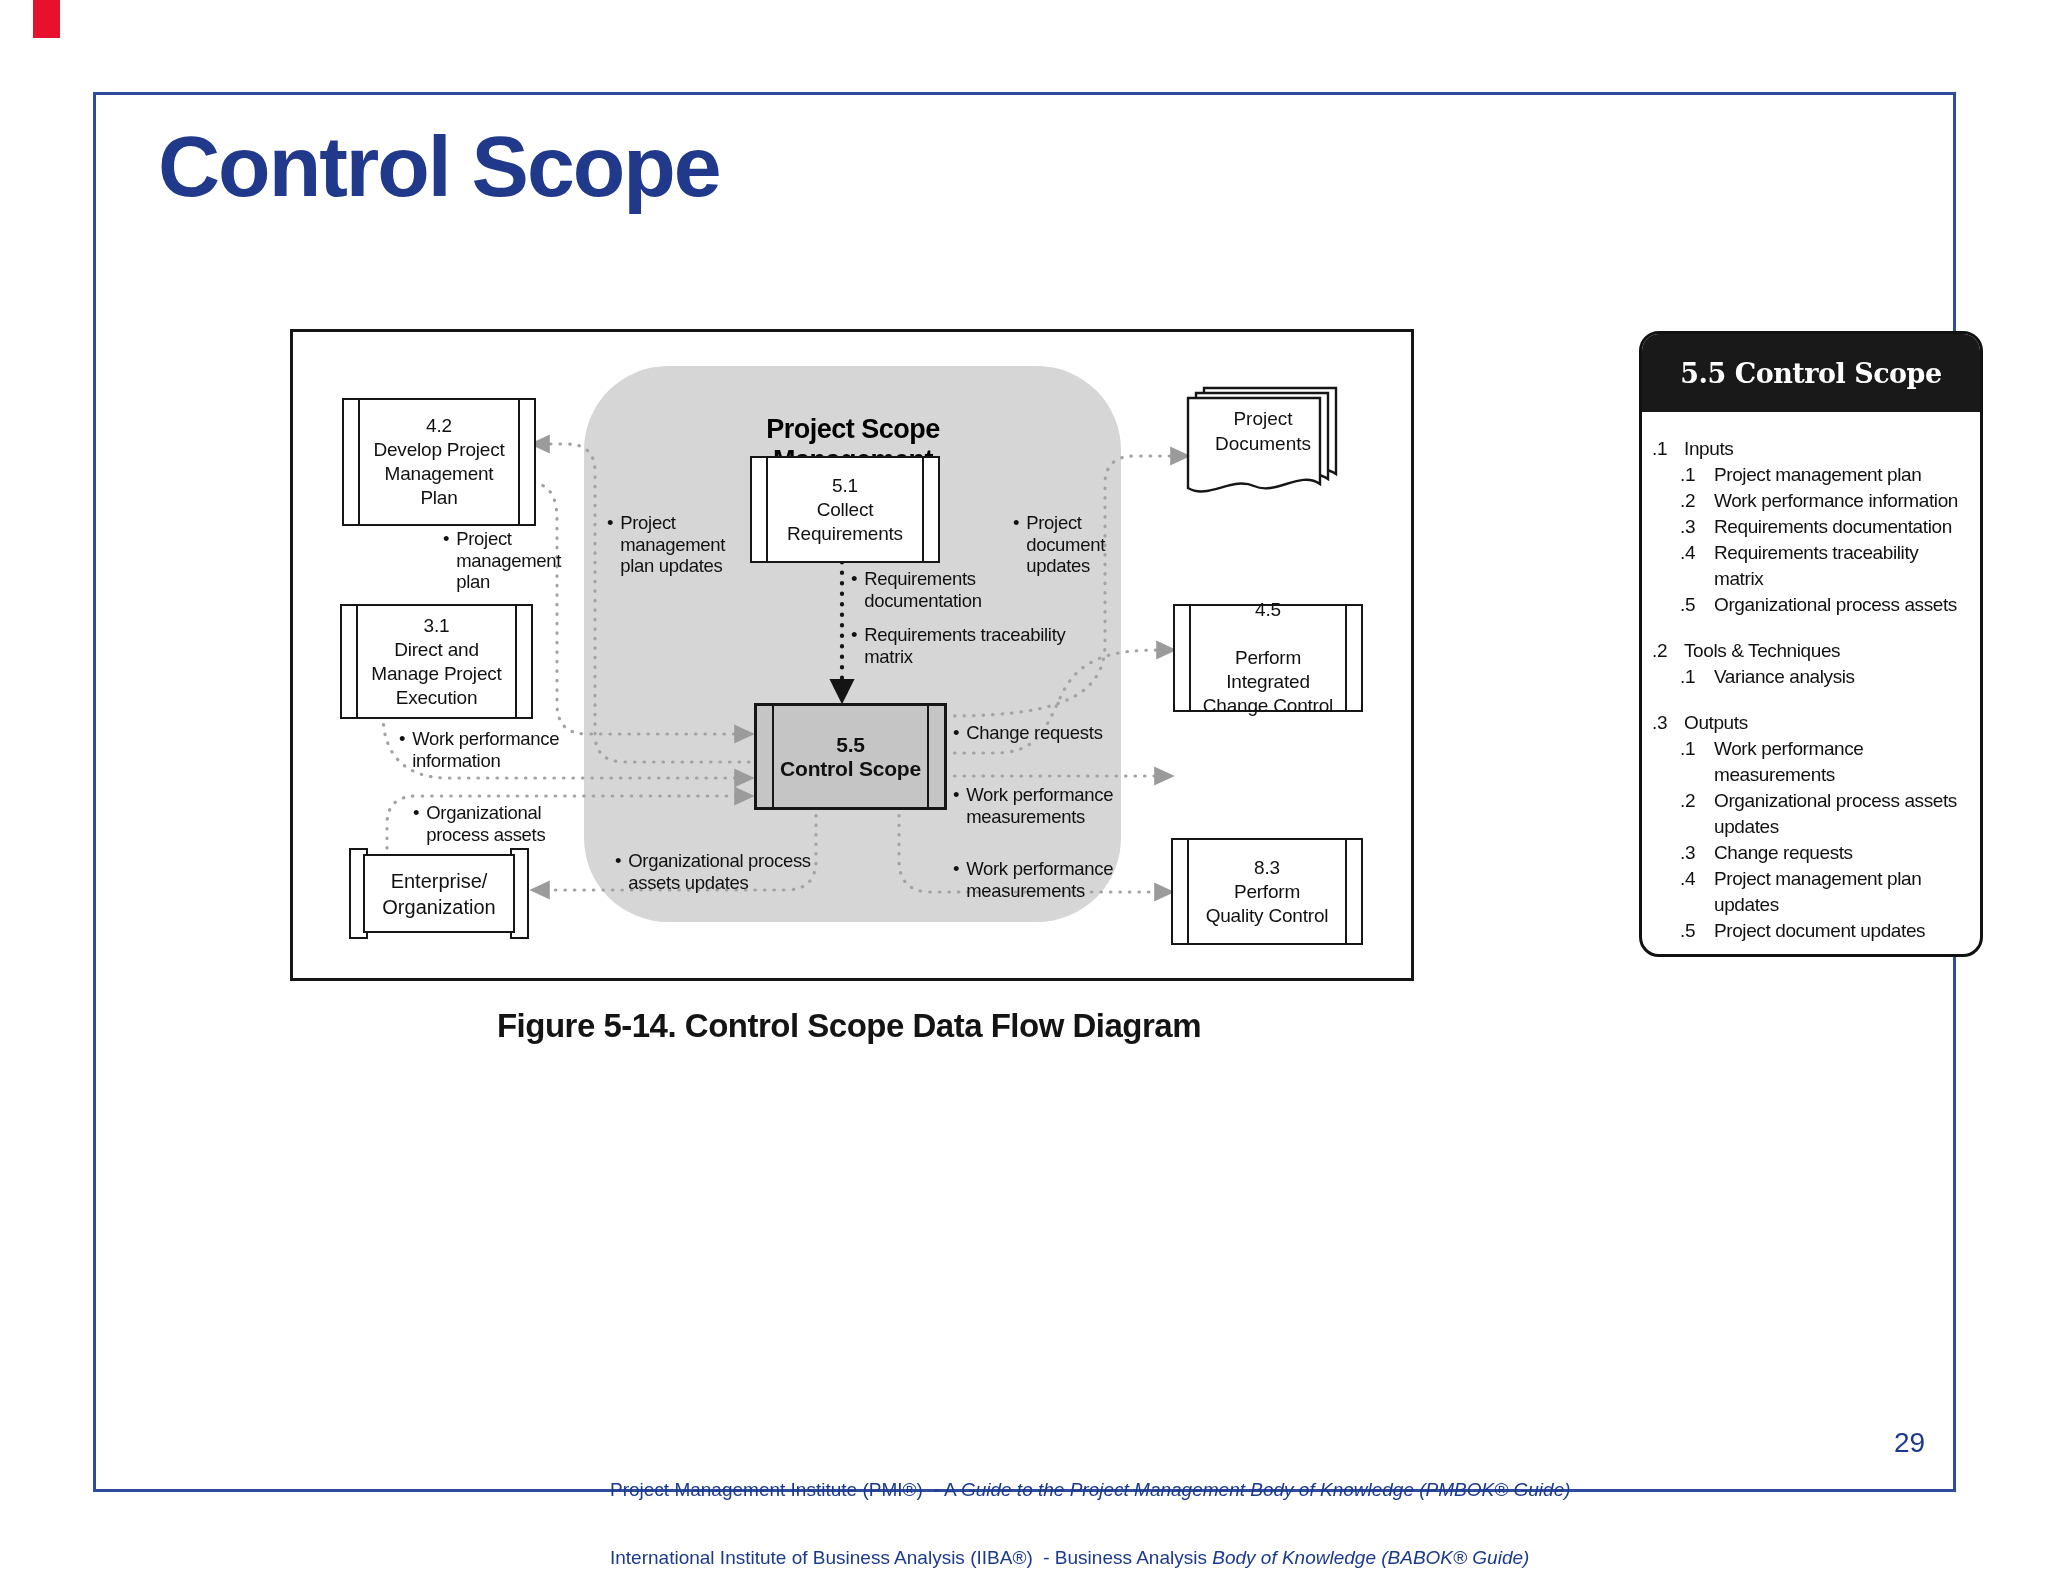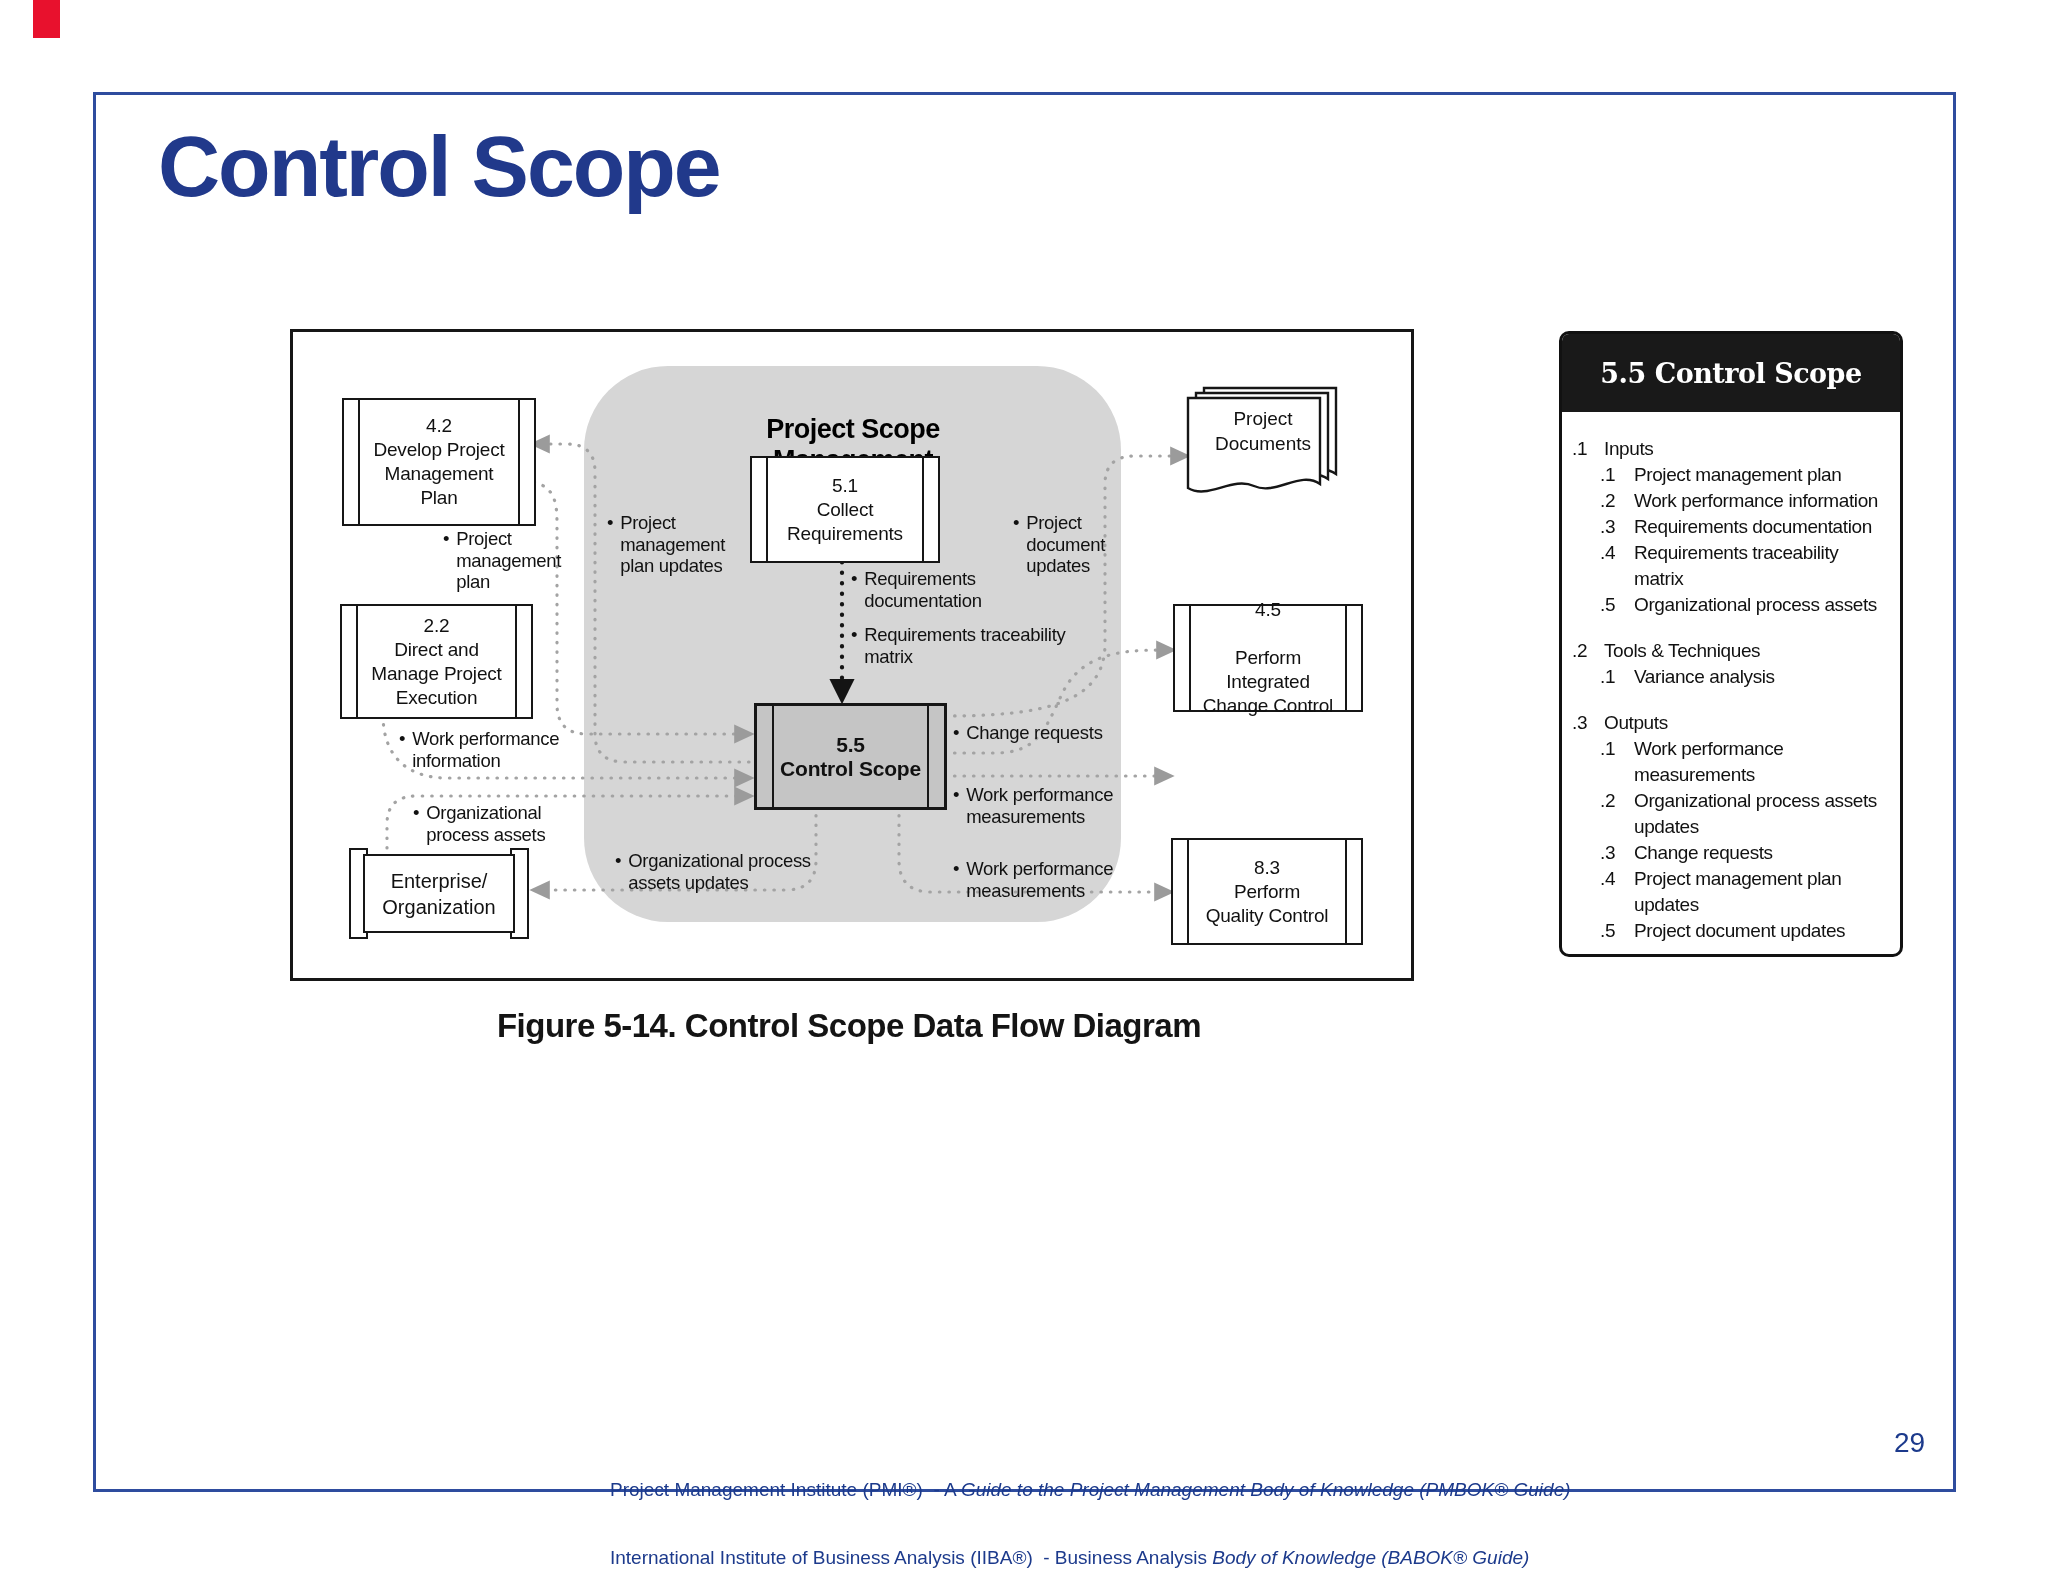--- a/index.html
+++ b/index.html
@@ -46,22 +46,22 @@
 
   .fl{position:absolute;display:flex;gap:7px;font-size:18.5px;line-height:21.5px;
       letter-spacing:-0.3px;color:#111;}
   .fl .tx{white-space:pre-line;}
   .fl .blt{flex:none;}
 
   .caption{position:absolute;left:194px;top:912px;width:1118px;text-align:center;
            font-size:33px;font-weight:bold;letter-spacing:-0.5px;color:#141414;}
 
   
-  .panel{position:absolute;left:1463px;top:236px;width:338px;height:620px;
-         border:3px solid #111;border-radius:10px;background:#fff;overflow:hidden;}
+  .panel{position:absolute;left:1543px;top:236px;width:338px;height:620px;
+         border:3px solid #111;border-radius:20px;background:#fff;overflow:hidden;}
   .phead{background:#191919;color:#fff;height:78px;display:flex;align-items:center;
          justify-content:center;font-family:"DejaVu Serif",serif;font-weight:bold;
          font-size:27px;letter-spacing:-0.5px;}
   .pbody{padding:24px 8px 12px 10px;font-size:19px;line-height:26px;letter-spacing:-0.4px;}
   .sec{display:flex;margin-top:20px;}
   .sec.first{margin-top:0;}
   .snum{flex:0 0 32px;}
   .item{display:flex;margin-left:28px;}
   .inum{flex:0 0 34px;}
   .itx{white-space:pre-line;}
@@ -115,21 +115,21 @@
     <div class="psm-title">Project Scope Management</div>
 
     <div class="pbox" style="left:49px;top:66px;width:190px;height:124px;">
       <span class="num">4.2</span>
       <span class="nm">Develop Project
 Management
 Plan</span>
     </div>
 
     <div class="pbox" style="left:47px;top:272px;width:189px;height:111px;">
-      <span class="num">2.2</span>
+      <span class="num">3.1</span>
       <span class="nm">Direct and
 Manage Project
 Execution</span>
     </div>
 
     <div class="pbox" style="left:457px;top:124px;width:186px;height:103px;">
       <span class="num">5.1</span>
       <span class="nm">Collect
 Requirements</span>
     </div>

